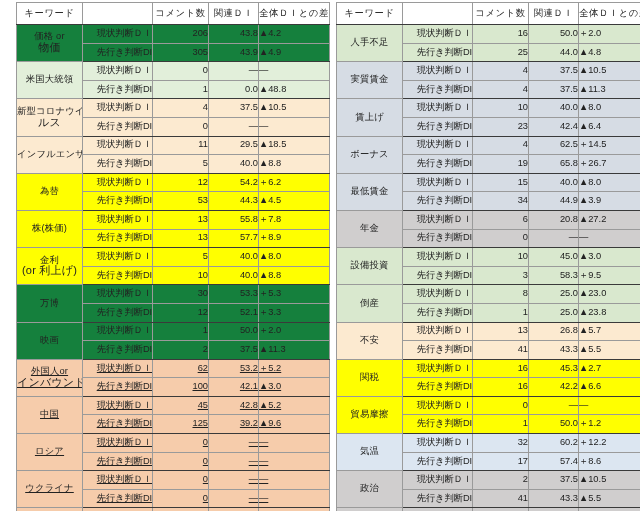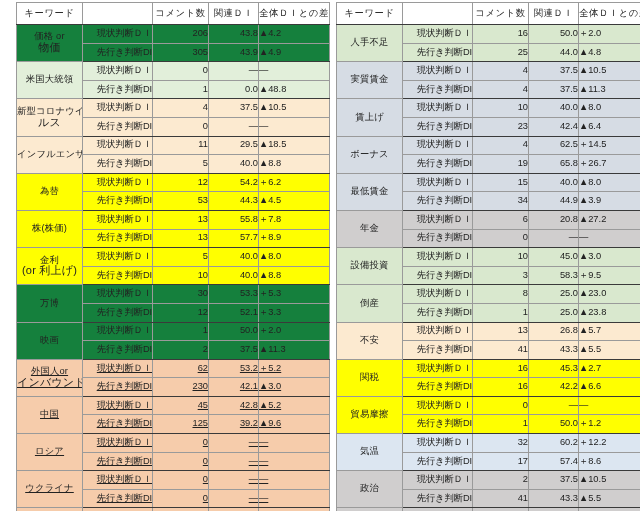--- a/index.html
+++ b/index.html
@@ -240,21 +240,21 @@
           </tr>
           <tr class="bg-peach grp-top">
             <td class="kw" rowspan="2"><span>外国人or</span><span class="kw2">インバウンド</span></td>
             <td class="type">現状判断ＤＩ</td>
             <td class="num">62</td>
             <td class="num">53.2</td>
             <td class="diff">＋5.2</td>
           </tr>
           <tr class="bg-peach grp-bot">
             <td class="type">先行き判断DI</td>
-            <td class="num">230</td>
+            <td class="num">100</td>
             <td class="num">42.1</td>
             <td class="diff">▲3.0</td>
           </tr>
           <tr class="bg-peach grp-top">
             <td class="kw" rowspan="2"><span>中国</span></td>
             <td class="type">現状判断ＤＩ</td>
             <td class="num">45</td>
             <td class="num">42.8</td>
             <td class="diff">▲5.2</td>
           </tr>

